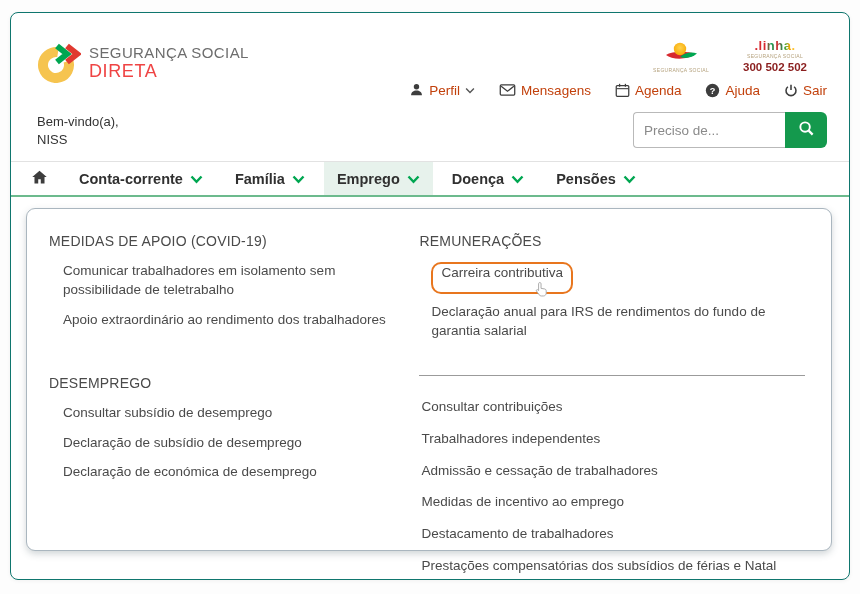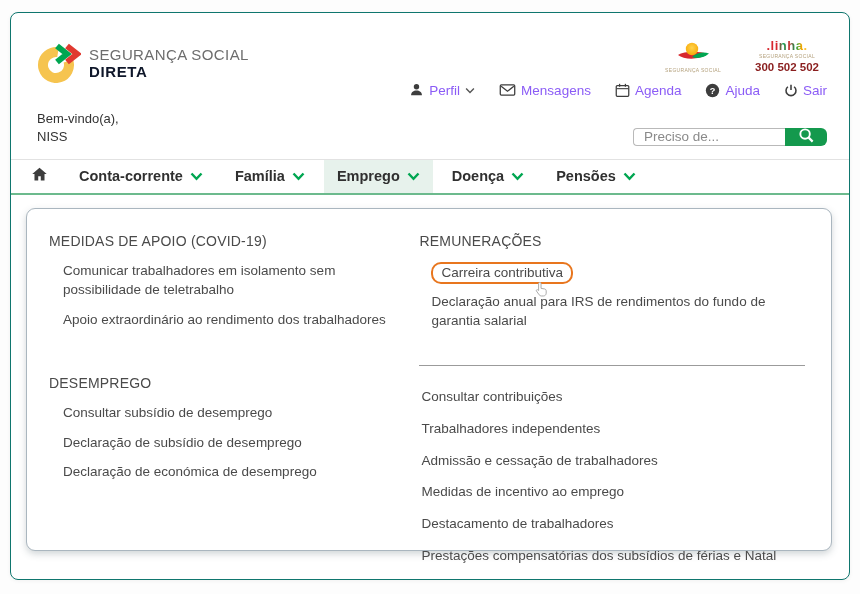--- a/index.html
+++ b/index.html
@@ -6,38 +6,38 @@
   html,body { width:860px; height:594px; background:#fff; font-family:"Liberation Sans", sans-serif; }
   .stage { position:relative; width:860px; height:594px; background:#fdfdfd; overflow:hidden; }
   .card { position:absolute; left:10px; right:10px; top:12px; bottom:14px; background:#fff;
           border:1px solid #0f766e; border-radius:8px; box-shadow:0 1px 4px rgba(0,0,0,.05); }
 
   
   .header { padding:26px 22px 0 26px; }
   .header-top { display:flex; justify-content:space-between; align-items:flex-start; }
   .logo-block { display:flex; align-items:center; gap:8px; cursor:pointer; }
   .logo-text .l1 { font-size:15px; color:#6d6d6d; letter-spacing:.4px; }
-  .logo-text .l2 { font-size:15px; font-weight:bold; color:#0f172a; letter-spacing:.6px; }
+  .logo-text .l2 { font-size:18px; font-weight:normal; color:#ef4444; letter-spacing:.6px; }
 
   .header-right { display:flex; flex-direction:column; align-items:flex-end; gap:9px; }
-  .logos-row { display:flex; align-items:center; gap:34px; margin-right:8px; }
+  .logos-row { display:flex; align-items:center; gap:34px; margin-right:20px; }
   .mini-logo { display:flex; flex-direction:column; align-items:center; line-height:1.1; }
   .mini-caption { font-size:5px; color:#b5a27e; letter-spacing:.3px; margin-top:1px; white-space:nowrap; }
   .linha-word { font-size:13px; font-weight:bold; letter-spacing:.5px;
                 background:linear-gradient(90deg,#d7282f 0%,#d7282f 28%,#00a651 42%,#d7282f 55%,#00a651 70%,#f7a600 85%,#ffd34d 100%);
                 -webkit-background-clip:text; background-clip:text; color:transparent; }
   .linha-phone { font-size:11.5px; font-weight:bold; color:#8a1e1e; margin-top:1px; }
 
   .menu-row { display:flex; align-items:center; gap:24px; }
-  .menu-item { display:flex; align-items:center; gap:5px; font-size:13.5px; color:#8b5cf6; cursor:pointer; }
+  .menu-item { display:flex; align-items:center; gap:5px; font-size:13.5px; color:#c2410c; cursor:pointer; }
   .menu-item svg { display:block; }
 
   .header-bottom { display:flex; justify-content:space-between; align-items:flex-end; margin-top:12px; }
   .welcome { font-size:13px; color:#333; line-height:1.35; }
-  .search-box { display:flex; align-items:stretch; height:18px; margin-top:2px; }
+  .search-box { display:flex; align-items:stretch; height:36px; margin-top:2px; }
   .search-input { width:152px; border:1px solid #b9b9b9; border-right:none; border-radius:4px 0 0 4px;
                   padding:0 10px; font-size:13.5px; color:#444; outline:none; font-family:"Liberation Sans",sans-serif; }
   .search-input::placeholder { color:#8a8a8a; }
   .search-btn { width:42px; background:#14994d; border:none; border-radius:0 6px 6px 0; cursor:pointer;
                 display:flex; align-items:center; justify-content:center; }
 
   
   .nav { margin-top:13px; border-top:1px solid #e2e2e2; border-bottom:2px solid #6cba8d;
          display:flex; align-items:stretch; gap:6px; padding:0 8px; height:36px; }
   .nav-home { display:flex; align-items:center; padding:0 12px; cursor:pointer; }
@@ -50,21 +50,21 @@
            border:1px solid #aab6bf; border-radius:9px; box-shadow:0 3px 7px rgba(70,90,100,.25);
            z-index:5; padding:24px 26px 20px 22px; display:flex; }
   .col-left { width:49%; padding-right:14px; }
   .col-right { width:51%; display:flex; flex-direction:column; }
 
   .sec-title { font-size:14px; color:#4a4a4a; letter-spacing:.2px; margin-bottom:13px; }
   .sec-item { font-size:13.5px; color:#4a4a4a; line-height:1.4; margin:0 0 11px 14px; max-width:366px; cursor:pointer; }
   .sec-gap { height:34px; }
 
   .hl-wrap { position:relative; margin:0 0 9px 12px; }
-  .hl-box { display:inline-block; border:2px solid #e8761e; border-radius:10px; padding:1px 8px 2px;
+  .hl-box { display:inline-block; border:2px solid #e8761e; border-radius:10px; padding:1px 8px 12px;
             font-size:13.5px; color:#4a4a4a; cursor:pointer; }
   .cursor-icon { position:absolute; left:104px; top:19px; z-index:6; }
 
   .divider { border:none; border-top:1px solid #9b9b9b; margin:21px 0 22px; width:100%; }
   .col-right .sec-item { margin-left:2px; margin-bottom:13px; max-width:390px; }
   .col-right .item-irs { margin-left:12px; max-width:388px; }
 </style>
 </head>
 <body>
 

